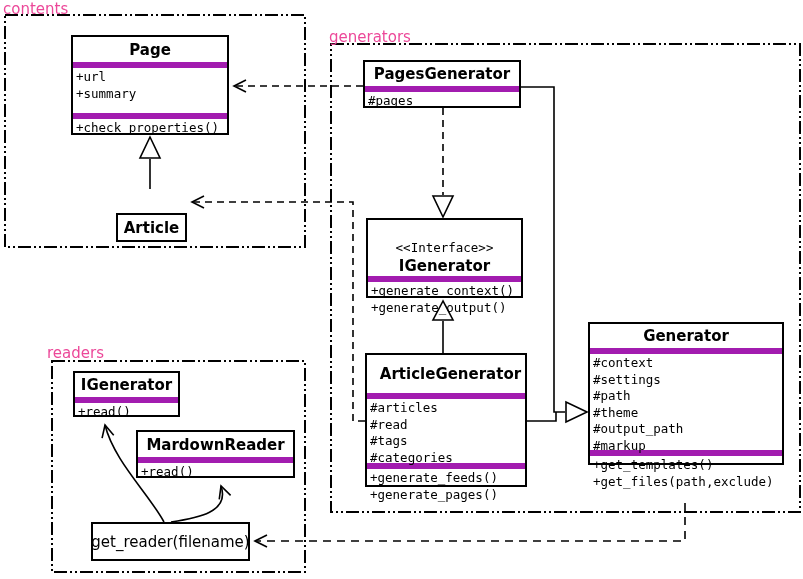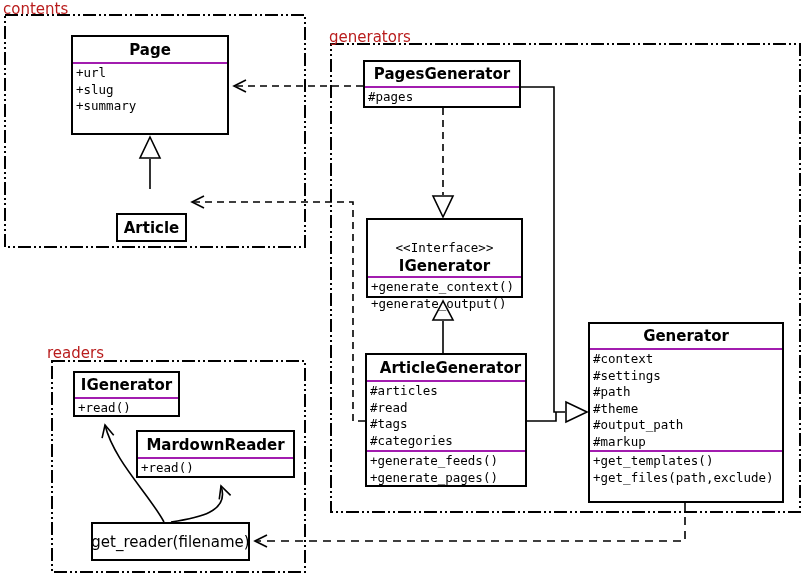--- a/index.html
+++ b/index.html
@@ -1,24 +1,24 @@
 <!DOCTYPE html>
 <html><head>
 <meta charset="utf-8">
 <style>
   html,body{margin:0;padding:0;background:#fff;}
   #canvas{position:relative;width:803px;height:579px;background:#fff;overflow:hidden;
           font-family:"DejaVu Sans",sans-serif;color:#000;}
   #edges{position:absolute;left:0;top:0;width:803px;height:579px;}
-  .pkg-label{position:absolute;font:15px "DejaVu Sans",sans-serif;color:#b91c1c;white-space:nowrap;}
+  .pkg-label{position:absolute;font:15px "DejaVu Sans",sans-serif;color:#ec4899;white-space:nowrap;}
   .cls{position:absolute;border:2px solid #000;background:#fff;box-sizing:border-box;}
   .cls-title{font:bold 15px "DejaVu Sans",sans-serif;text-align:center;white-space:nowrap;
              display:flex;align-items:center;justify-content:center;}
   .stereo{font:12.5px "DejaVu Sans Mono",monospace;text-align:center;white-space:nowrap;line-height:15px;padding-top:20px;}
-  .comp{border-top:2px solid #a21caf;box-sizing:border-box;padding:1px 3px 8px 3px;}
+  .comp{border-top:6px solid #a21caf;box-sizing:border-box;padding:1px 3px 8px 3px;}
   .mrow{font:12.5px "DejaVu Sans Mono",monospace;line-height:16.5px;white-space:nowrap;}
   .node-plain{position:absolute;border:2px solid #000;background:#fff;box-sizing:border-box;
               display:flex;align-items:center;justify-content:center;
               font:15px "DejaVu Sans",sans-serif;white-space:nowrap;}
 </style>
 </head>
 <body>
 
 <div id="canvas">
 
@@ -58,22 +58,24 @@
   </svg>
 
   <div class="pkg-label" style="left:3px;top:0px;">contents</div>
   <div class="pkg-label" style="left:329px;top:28px;">generators</div>
   <div class="pkg-label" style="left:47px;top:344px;">readers</div>
 
   <div class="cls" style="left:71px;top:35px;width:158px;height:100px;">
     <div class="cls-title" style="height:25px;">Page</div>
     <div class="comp" style="height:51px;">
       <div class="mrow">+url</div>
-      <div class="mrow">+slug</div>
       <div class="mrow">+summary</div>
+    </div>
+    <div class="comp" style="height:22px;">
+      <div class="mrow">+check_properties()</div>
     </div>
   </div>
 
   <div class="cls" style="left:116px;top:188px;width:71px;height:29px;margin-top:25px;">
     <div class="cls-title" style="height:25px;">Article</div>
   </div>
 
   <div class="cls" style="left:363px;top:60px;width:158px;height:48px;">
     <div class="cls-title" style="height:24px;">PagesGenerator</div>
     <div class="comp" style="height:20px;">
@@ -84,34 +86,34 @@
   <div class="cls" style="left:366px;top:218px;width:157px;height:80px;">
     <div class="stereo">&lt;&lt;Interface&gt;&gt;</div>
     <div class="cls-title" style="height:21px;">IGenerator</div>
     <div class="comp" style="height:36px;">
       <div class="mrow">+generate_context()</div>
       <div class="mrow">+generate_output()</div>
     </div>
   </div>
 
   <div class="cls" style="left:365px;top:353px;width:162px;height:134px;">
-    <div class="cls-title" style="height:25px;padding-left:9px;">ArticleGenerator</div>
+    <div class="cls-title" style="height:38px;padding-left:9px;">ArticleGenerator</div>
     <div class="comp" style="height:70px;">
       <div class="mrow">#articles</div>
       <div class="mrow">#read</div>
       <div class="mrow">#tags</div>
       <div class="mrow">#categories</div>
     </div>
     <div class="comp" style="height:35px;">
       <div class="mrow">+generate_feeds()</div>
       <div class="mrow">+generate_pages()</div>
     </div>
   </div>
 
-  <div class="cls" style="left:588px;top:322px;width:196px;height:181px;">
+  <div class="cls" style="left:588px;top:322px;width:196px;height:143px;">
     <div class="cls-title" style="height:24px;">Generator</div>
     <div class="comp" style="height:102px;">
       <div class="mrow">#context</div>
       <div class="mrow">#settings</div>
       <div class="mrow">#path</div>
       <div class="mrow">#theme</div>
       <div class="mrow">#output_path</div>
       <div class="mrow">#markup</div>
     </div>
     <div class="comp" style="height:51px;">

